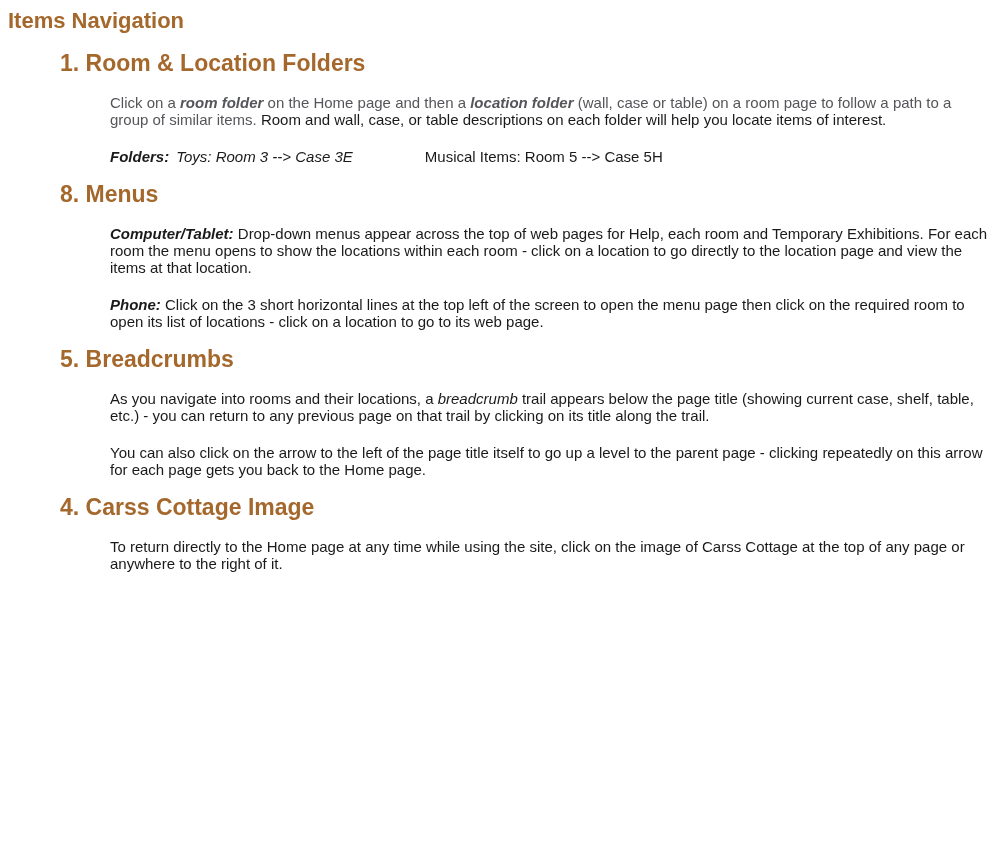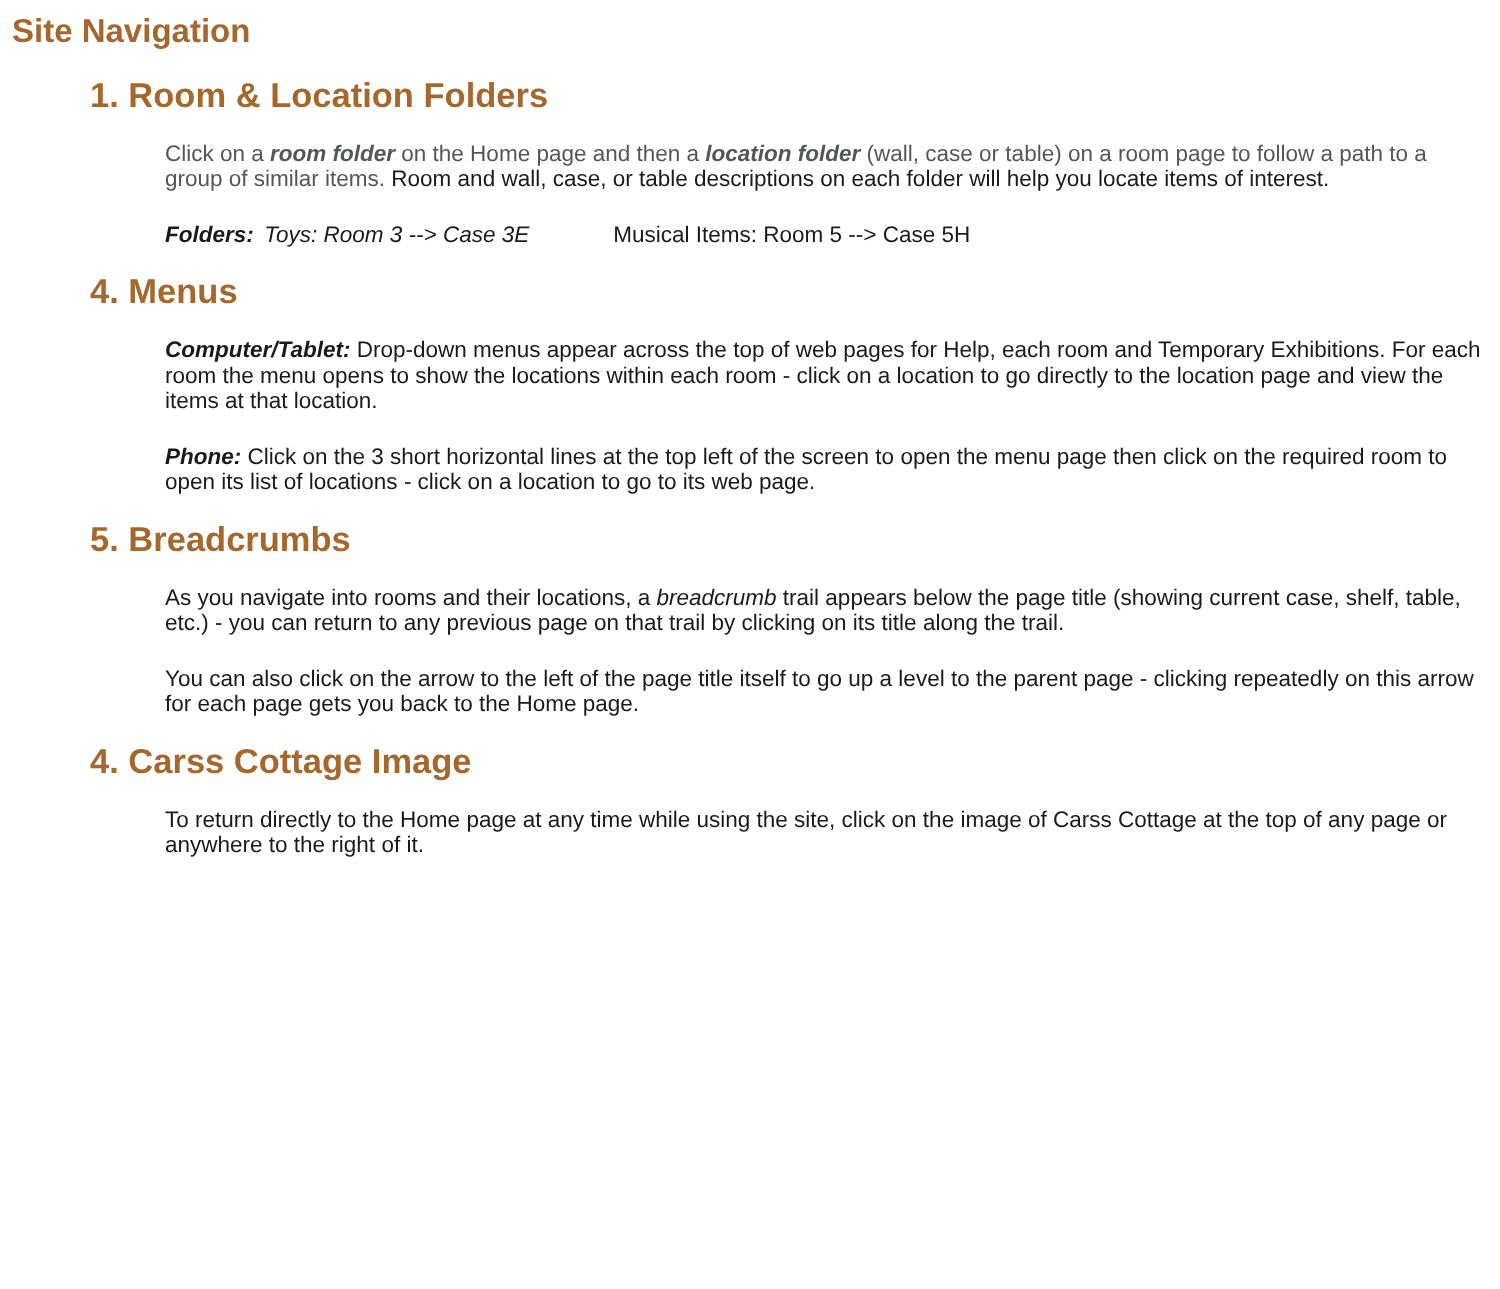--- a/index.html
+++ b/index.html
@@ -39,38 +39,38 @@
     line-height: 17px;
     margin: 20px 0 0 110px;
     width: 878px;
     color: var(--body_text, #1A1A1A);
   }
   .muted { color: var(--muted_text, #55565A); }
   .b { font-weight: bold; font-style: italic; }
   .i { font-style: italic; }
   .examples-line { white-space: nowrap; }
   .ex-gap-small { margin-left: 7px; font-style: italic; }
-  .ex-gap-large { margin-left: 56px; }
+  .ex-gap-large { margin-left: 72px; }
 </style>
 </head>
 <body>
 
 <div>
 
-  <h1 class="page-title">Site Navigation</h1>
+  <h1 class="page-title">Items Navigation</h1>
 
 
   <section>
     <h2 class="section-heading">1. Room &amp; Location Folders</h2>
     <p class="body-para muted"><span>Click on a </span><span class="b">room folder</span><span> on the Home page and then a </span><span class="b">location folder</span><span> (wall, case or table) on a room page to follow a path to a group of similar items. </span><span style="color: var(--body_text, #1A1A1A);">Room and wall, case, or table descriptions on each folder will help you locate items of interest.</span></p>
     <p class="body-para examples-line"><span class="b">Folders:</span><span class="ex-gap-small">Toys: Room 3 --&gt; Case 3E</span><span class="ex-gap-large">Musical Items: Room 5 --&gt; Case 5H</span></p>
   </section>
 
   <section>
-    <h2 class="section-heading">4. Menus</h2>
+    <h2 class="section-heading">8. Menus</h2>
     <p class="body-para"><span class="b">Computer/Tablet:</span><span> Drop-down menus appear across the top of web pages for Help, each room and Temporary Exhibitions. For each room the menu opens to show the locations within each room - click on a location to go directly to the location page and view the items at that location.</span></p>
     <p class="body-para"><span class="b">Phone:</span><span> Click on the 3 short horizontal lines at the top left of the screen to open the menu page then click on the required room to open its list of locations - click on a location to go to its web page.</span></p>
   </section>
 
   <section>
     <h2 class="section-heading">5. Breadcrumbs</h2>
     <p class="body-para"><span>As you navigate into rooms and their locations, a </span><span class="i">breadcrumb</span><span> trail appears below the page title (showing current case, shelf, table, etc.) - you can return to any previous page on that trail by clicking on its title along the trail.</span></p>
     <p class="body-para">You can also click on the arrow to the left of the page title itself to go up a level to the parent page - clicking repeatedly on this arrow for each page gets you back to the Home page.</p>
   </section>
 

